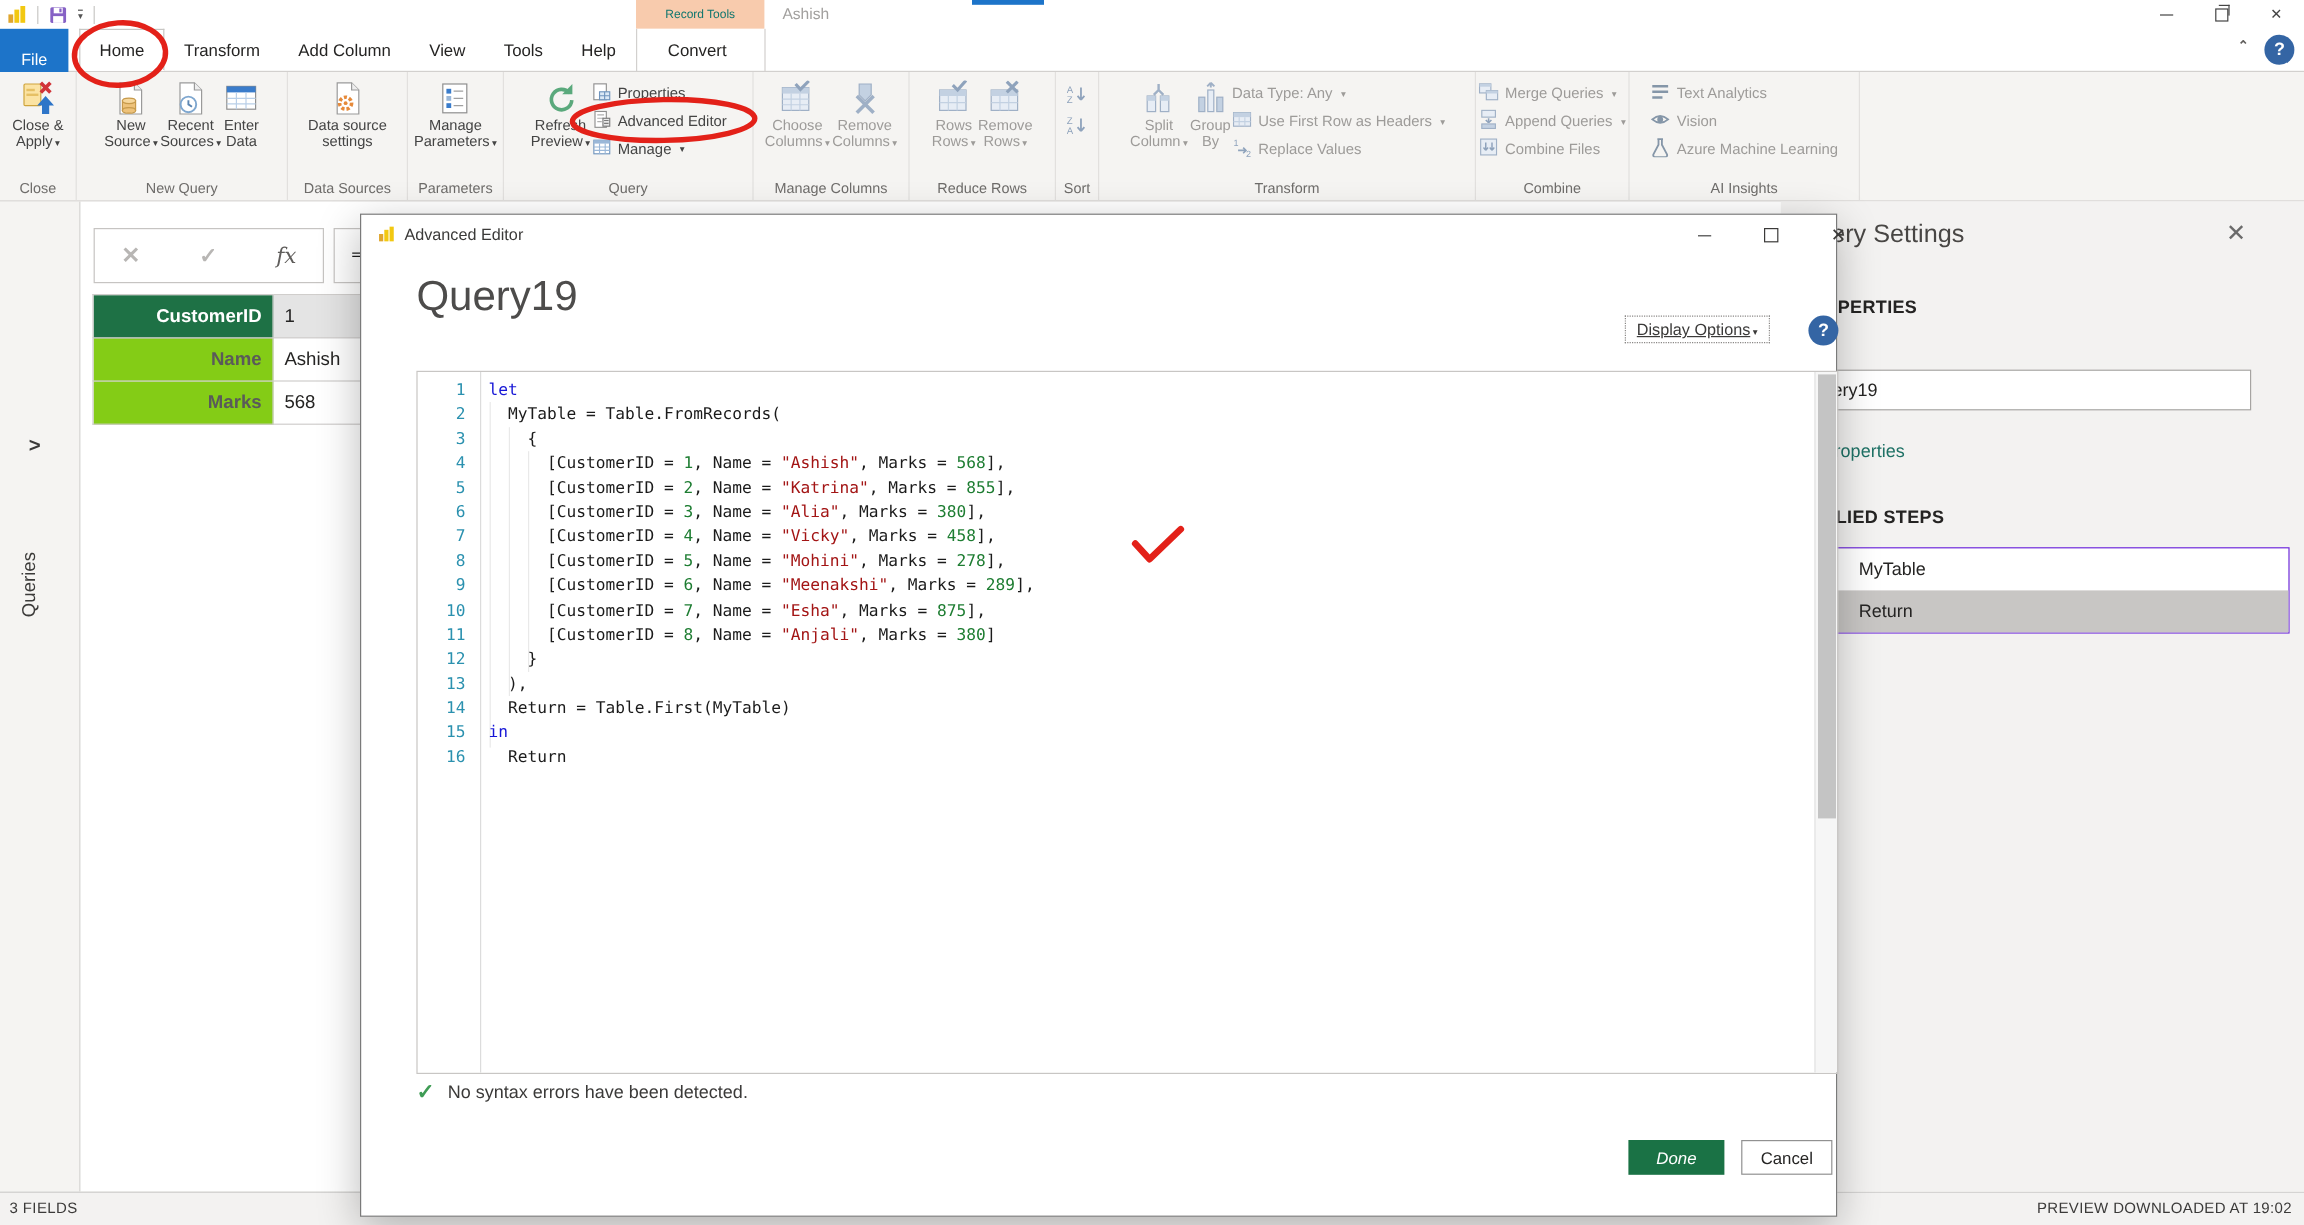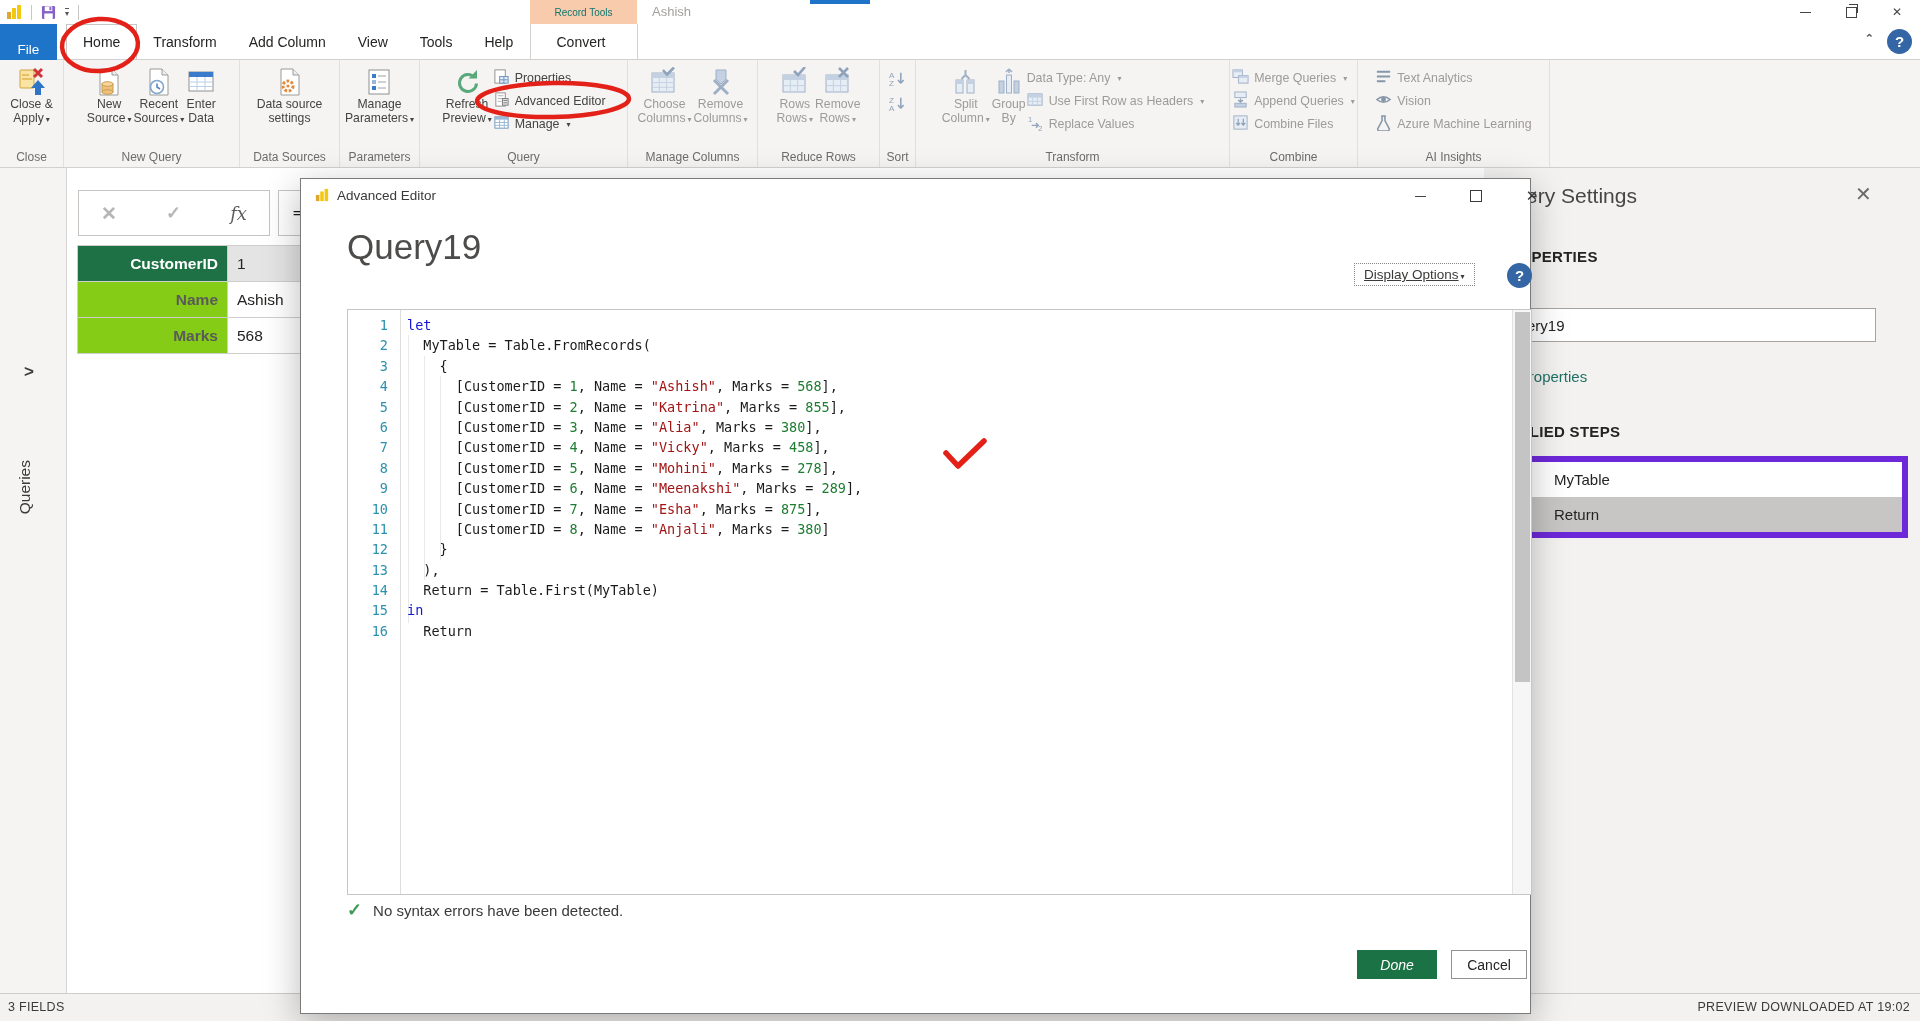--- a/index.html
+++ b/index.html
@@ -71,21 +71,21 @@
   .record tr.hdr .val{background:#e4e4e4;}
 
   
   .settings{position:absolute;left:1484px;top:168px;width:436px;bottom:28px;background:#f3f2f1;z-index:10;}
   .set-title{position:absolute;left:14px;top:16px;font-size:21px;color:#484644;}
   .set-close{position:absolute;left:371px;top:14px;font-size:20px;color:#6b6b6b;font-weight:300;}
   .set-h{position:absolute;left:14px;font-size:15px;font-weight:bold;color:#252423;letter-spacing:.3px;}
   .set-input{position:absolute;left:14px;top:140px;width:378px;height:34px;background:#fff;border:1px solid #a6a4a2;
        box-sizing:border-box;font-size:15px;color:#252423;padding-left:8px;font-family:"Liberation Sans",sans-serif;}
   .set-link{position:absolute;left:14px;top:200px;font-size:15px;color:#1e7165;}
-  .steps{position:absolute;left:0;top:288px;width:424px;background:#fff;border:6px solid #6d28d9;box-sizing:border-box;}
+  .steps{position:absolute;left:0;top:288px;width:424px;background:#fff;border:1px solid #6d28d9;box-sizing:border-box;}
   .step{height:35px;line-height:35px;padding-left:64px;font-size:15px;color:#252423;}
   .step.selected{background:#c8c6c4;}
 
   
   .statusbar{position:absolute;left:0;bottom:0;width:1920px;height:28px;background:#f3f2f1;border-top:1px solid #cecccb;
        box-sizing:border-box;font-size:12.5px;color:#3b3a39;letter-spacing:.3px;}
   .sb-left{position:absolute;left:8px;top:6px;}
   .sb-right{position:absolute;right:10px;top:6px;margin-left:29px;}
 
   

